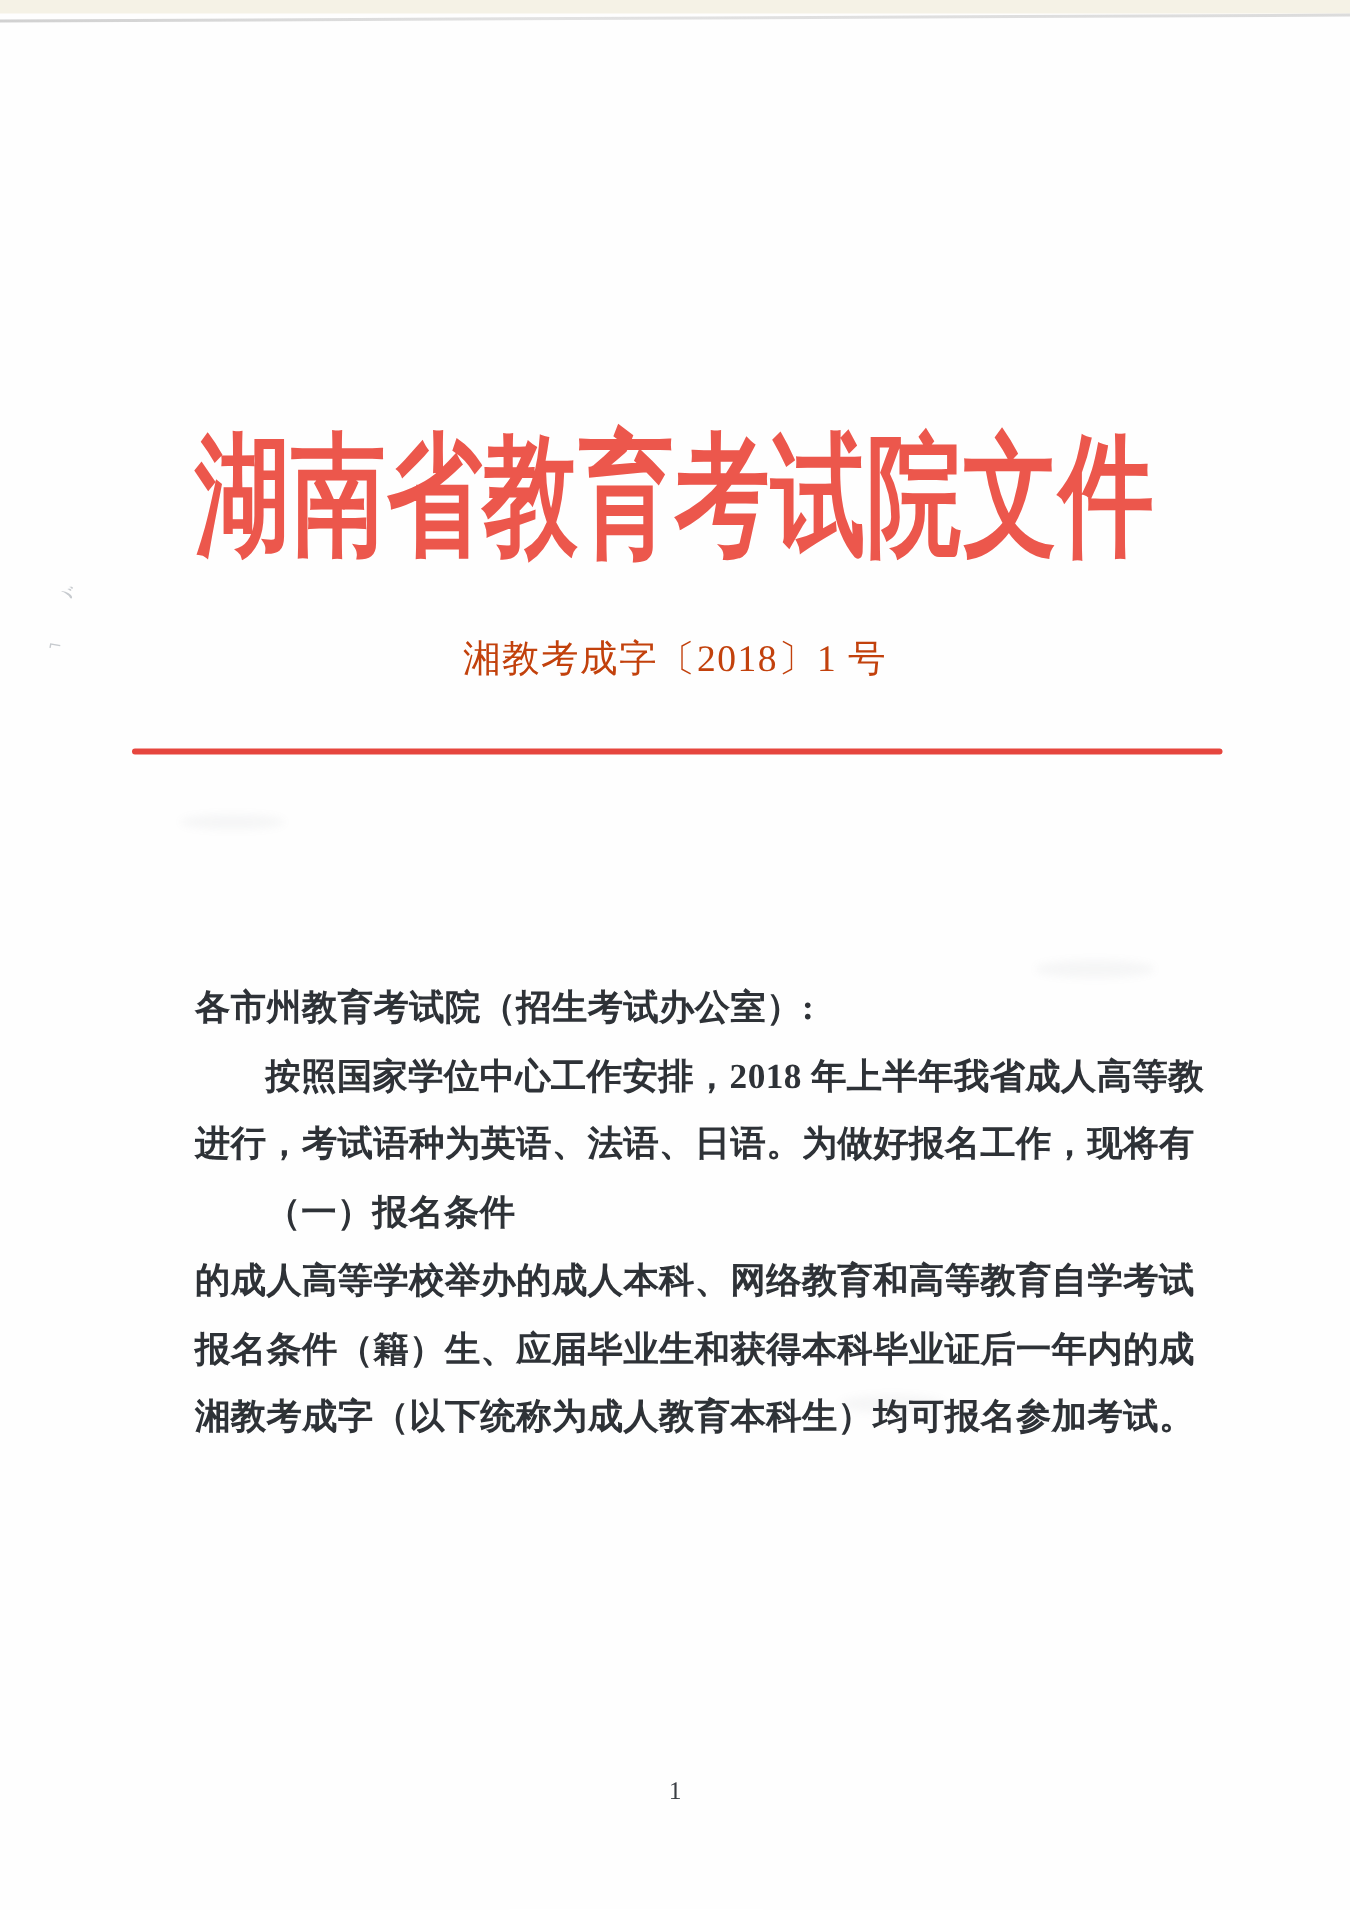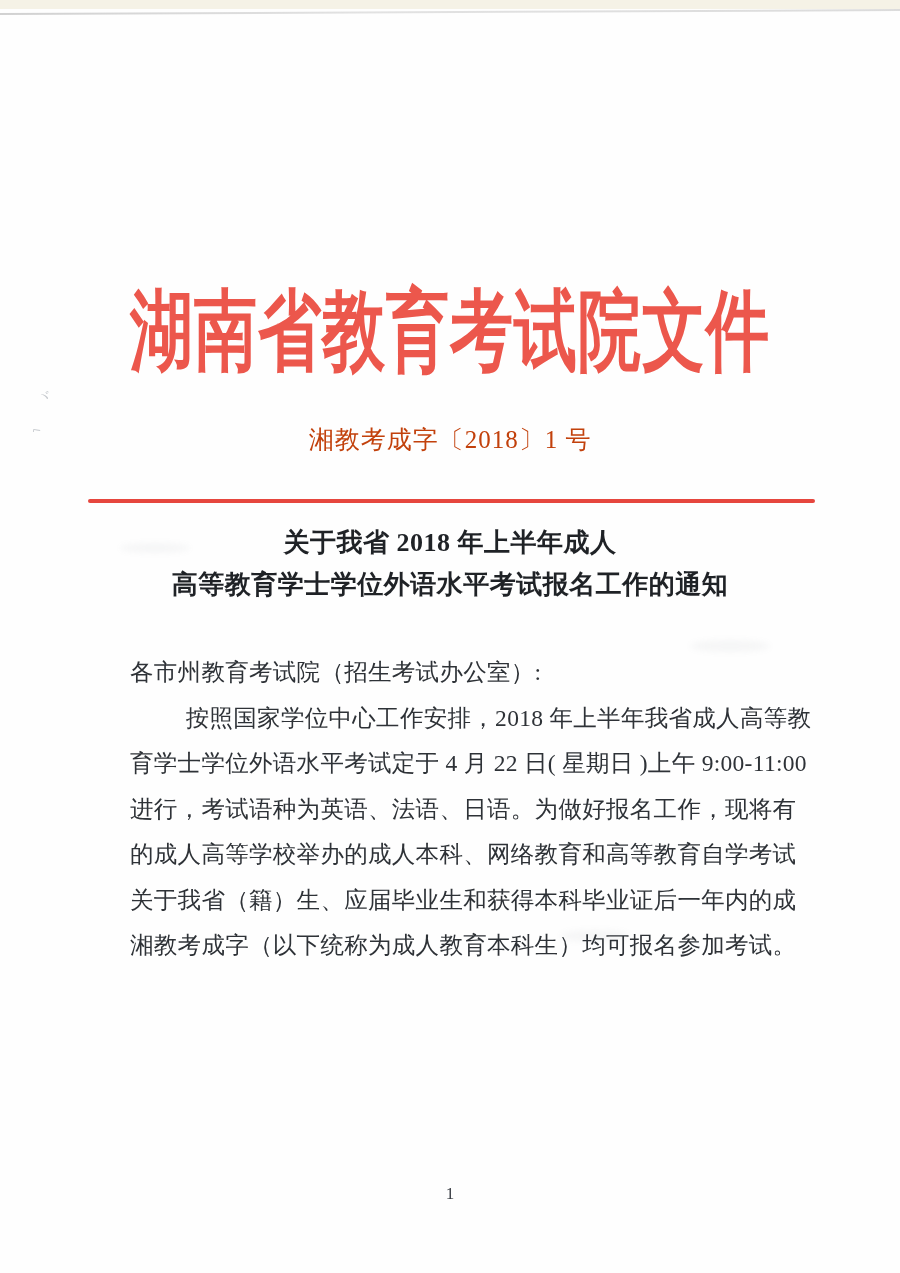--- a/index.html
+++ b/index.html
@@ -104,24 +104,24 @@
     top: 650px;
     left: 130px;
     width: 690px;
     font-size: 23.5px;
     line-height: 45.5px;
     color: #2e3237;
     letter-spacing: 0.3px;
   }
   .line {
     white-space: nowrap;
+    font-weight: bold;
   }
   .line.indent {
     padding-left: 47px;
-    text-align: center;
   }
   .pagenum {
     position: absolute;
     top: 1184px;
     left: 0;
     width: 100%;
     text-align: center;
     font-size: 17px;
     color: #3a3e44;
   }
@@ -139,30 +139,26 @@
   <div class="smudge smudge-1"></div>
   <div class="smudge smudge-2"></div>
   <div class="smudge smudge-3"></div>
 
   <h1 class="masthead" style="color: rgb(236, 87, 76);">湖南省教育考试院文件</h1>
 
   <div class="docnum">湘教考成字〔2018〕1 号</div>
 
   <div class="redline" style="background: rgb(230, 70, 62);"></div>
 
-  <div class="notice-title">
-    <div>关于我省 2018 年上半年成人</div>
-    <div>高等教育学士学位外语水平考试报名工作的通知</div>
-  </div>
 
   <div class="body-text" id="body-lines">
       <div class="line">各市州教育考试院（招生考试办公室）:</div>
       <div class="line indent">按照国家学位中心工作安排，2018 年上半年我省成人高等教</div>
-      <div class="line">育学士学位外语水平考试定于 4 月 22 日( 星期日 )上午 9:00-11:00</div>
       <div class="line">进行，考试语种为英语、法语、日语。为做好报名工作，现将有</div>
+      <div class="line indent">（一）报名条件</div>
       <div class="line">的成人高等学校举办的成人本科、网络教育和高等教育自学考试</div>
-      <div class="line">关于我省（籍）生、应届毕业生和获得本科毕业证后一年内的成</div>
+      <div class="line">报名条件（籍）生、应届毕业生和获得本科毕业证后一年内的成</div>
       <div class="line">湘教考成字（以下统称为成人教育本科生）均可报名参加考试。</div>
     </div>
 
   <div class="pagenum">1</div>
 
 </div>
 
 </body></html>

